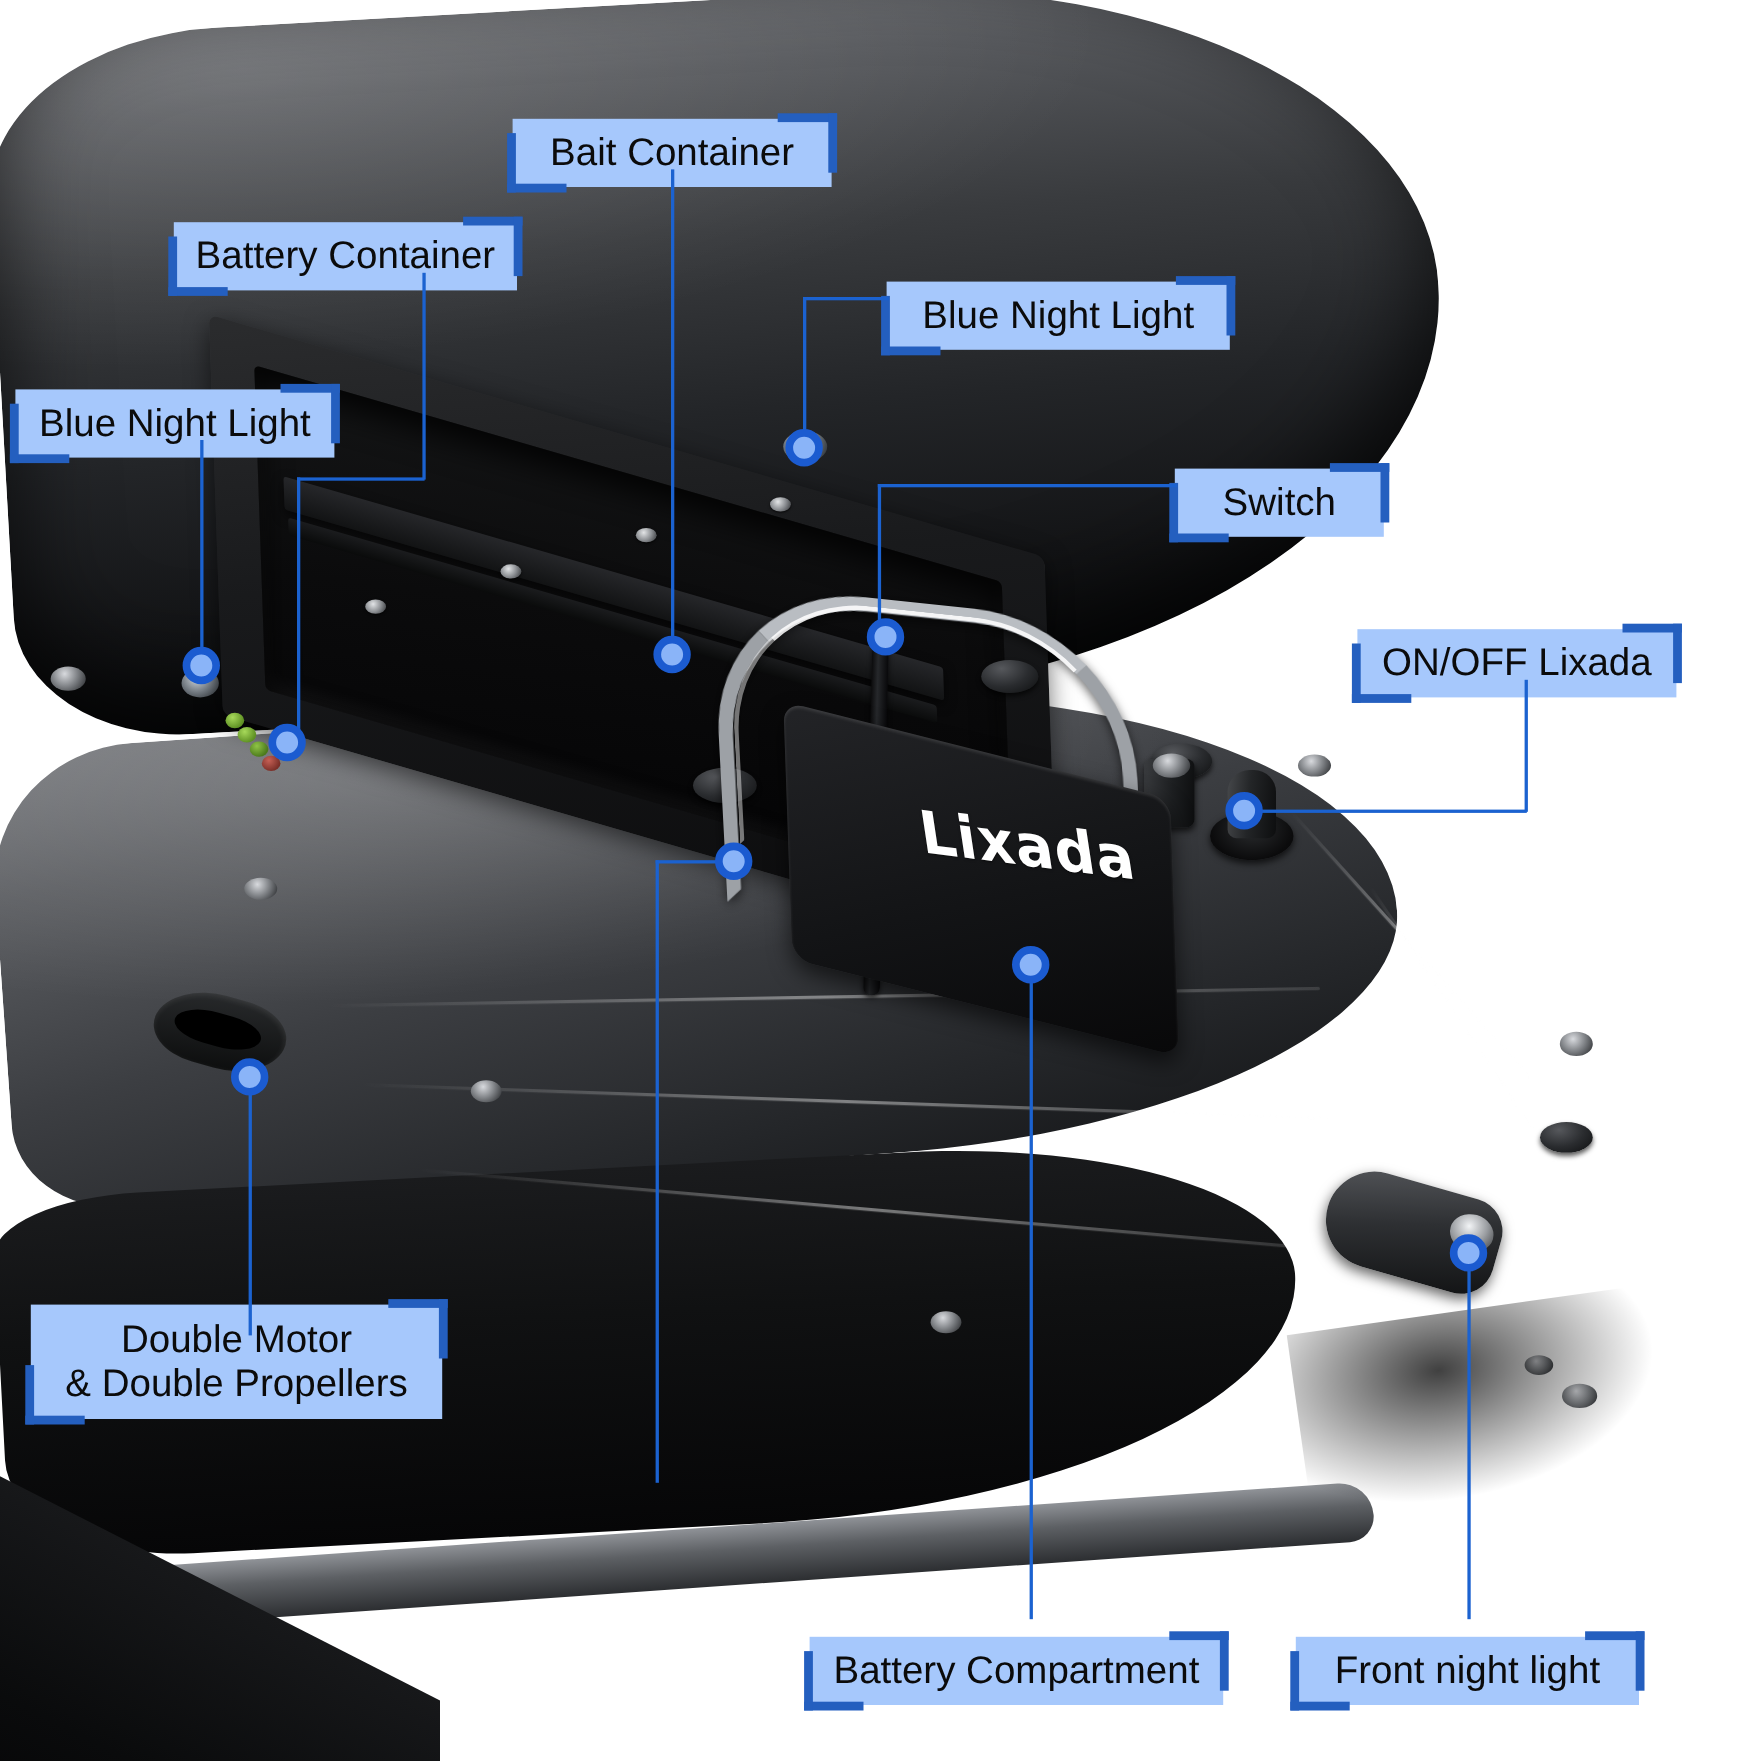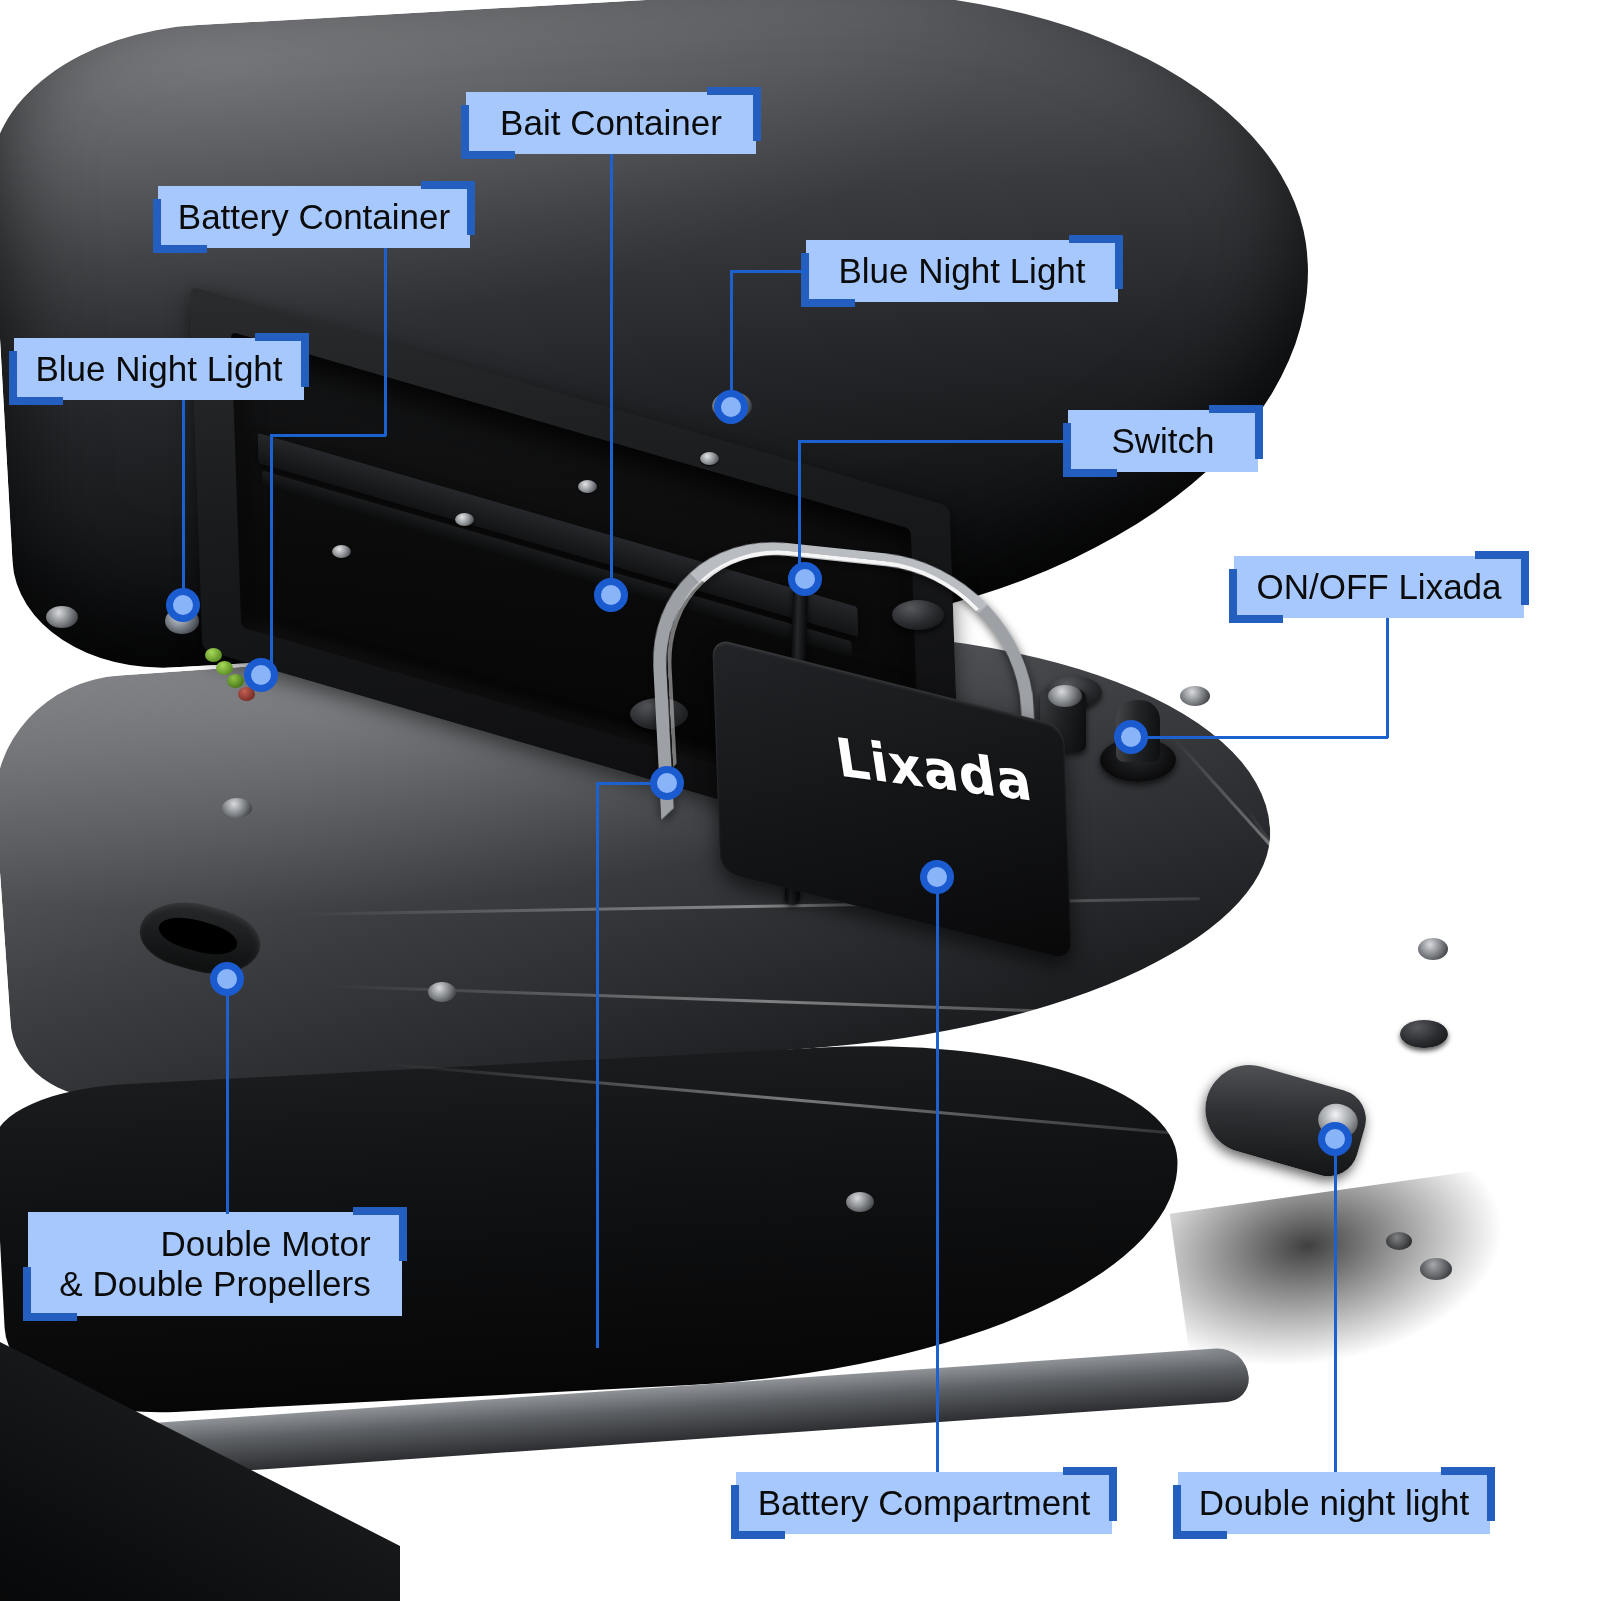--- a/index.html
+++ b/index.html
@@ -224,24 +224,25 @@
   #annots{position:absolute;left:0;top:0;width:1601px;height:1601px;}
 
   .lbl{
     position:absolute;
     background:#a6c8fc;
     color:#0b0b0b;
     font-size:35px;
     line-height:1.14;
     font-family:"Liberation Sans", sans-serif;
     display:flex;align-items:center;justify-content:center;
-    text-align:right;
+    text-align:center;
     box-sizing:border-box;
     padding:6px 14px;
     white-space:pre;
+    margin-top:16px;
   }
   
   .lbl::before,.lbl::after{content:"";position:absolute;pointer-events:none;}
   .lbl::before{ 
     right:-5px;top:-5px;width:46px;height:46px;
     border-top:8px solid #245fbf;
     border-right:8px solid #245fbf;
   }
   .lbl::after{ 
     left:-5px;bottom:-5px;width:46px;height:46px;
@@ -355,31 +356,31 @@
     <div class="lbl" style="left:1068px;top:410px;width:190px;height:62px;">Switch</div>
     <div class="leader h" style="left:798px;top:440px;width:272px;"></div>
     <div class="leader v" style="left:798px;top:440px;height:140px;"></div>
     <div class="dot" style="left:788px;top:562px;"></div>
 
     <div class="lbl" style="left:1234px;top:556px;width:290px;height:62px;">ON/OFF Lixada</div>
     <div class="leader v" style="left:1386px;top:618px;height:120px;"></div>
     <div class="leader h" style="left:1146px;top:736px;width:242px;"></div>
     <div class="dot" style="left:1114px;top:720px;"></div>
 
-    <div class="lbl" style="left:28px;top:1212px;width:374px;height:104px;">Double Motor
+    <div class="lbl" style="left:28px;top:1170px;width:374px;height:104px;">Double Motor
 &amp; Double Propellers</div>
     <div class="leader v" style="left:226px;top:978px;height:236px;"></div>
     <div class="dot" style="left:210px;top:962px;"></div>
 
     <div class="leader v" style="left:596px;top:782px;height:566px;"></div>
     <div class="leader h" style="left:596px;top:782px;width:70px;"></div>
     <div class="dot" style="left:650px;top:766px;"></div>
 
     <div class="lbl" style="left:736px;top:1472px;width:376px;height:62px;">Battery Compartment</div>
     <div class="leader v" style="left:936px;top:886px;height:586px;"></div>
     <div class="dot" style="left:920px;top:860px;"></div>
 
-    <div class="lbl" style="left:1178px;top:1472px;width:312px;height:62px;">Double night light</div>
+    <div class="lbl" style="left:1178px;top:1472px;width:312px;height:62px;">Front night light</div>
     <div class="leader v" style="left:1334px;top:1148px;height:324px;"></div>
     <div class="dot" style="left:1318px;top:1122px;"></div>
 
   </div>
 </div>
 
 </body></html>

